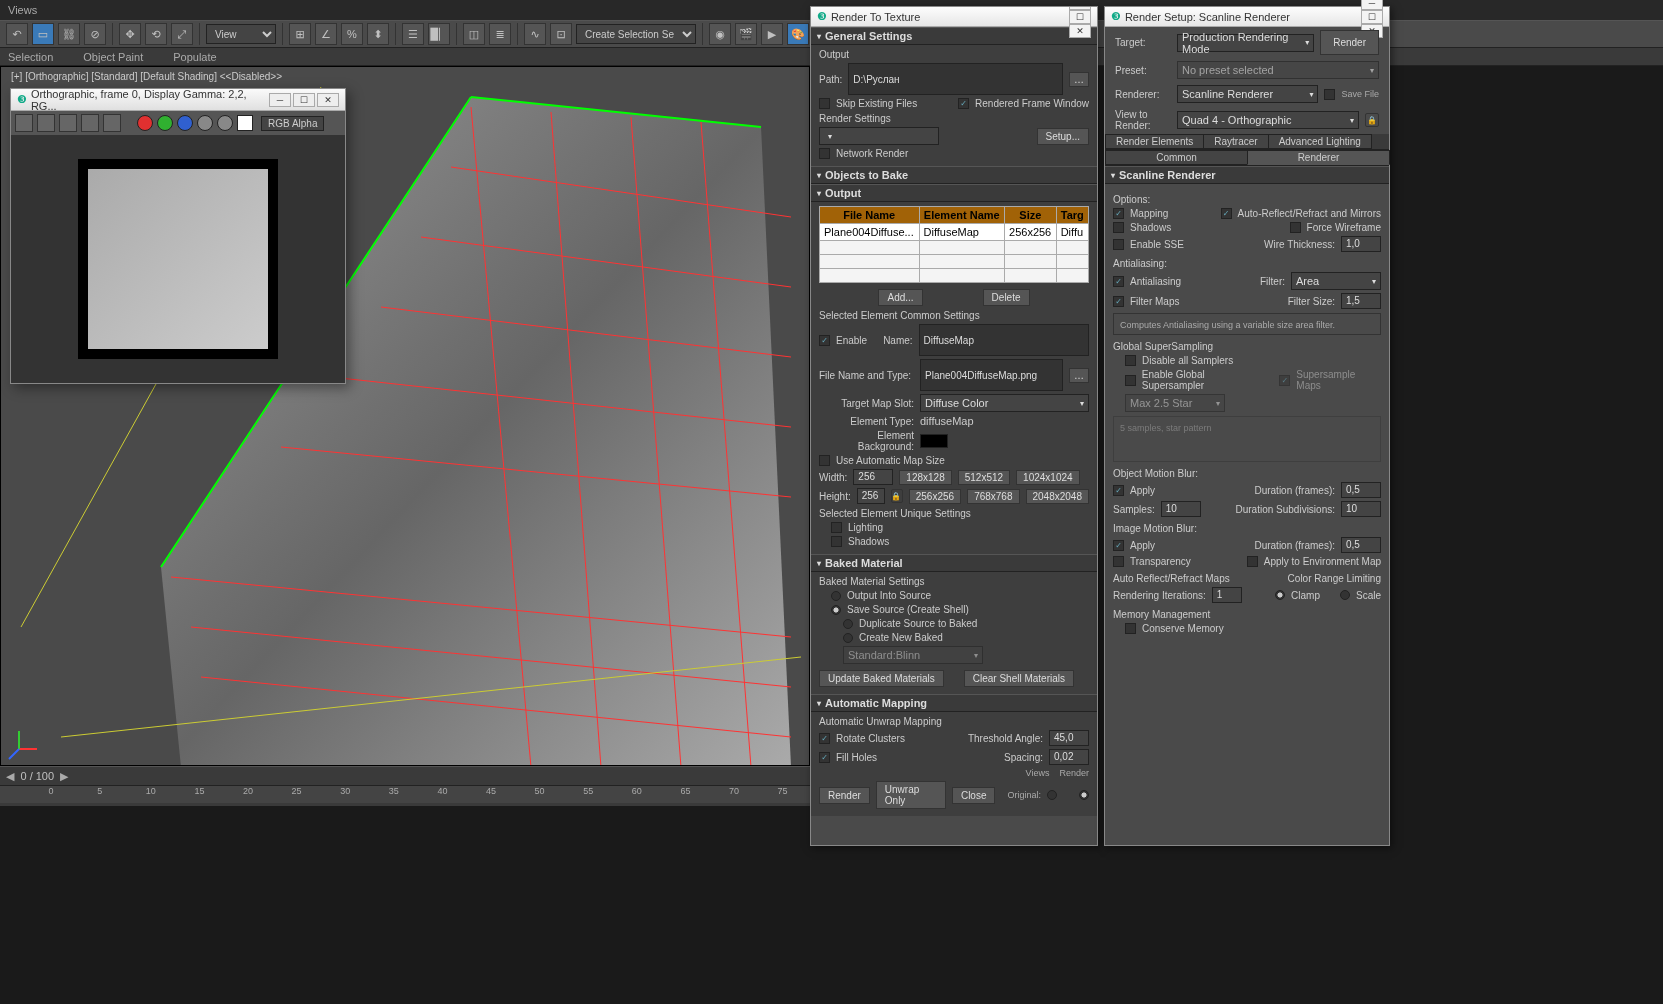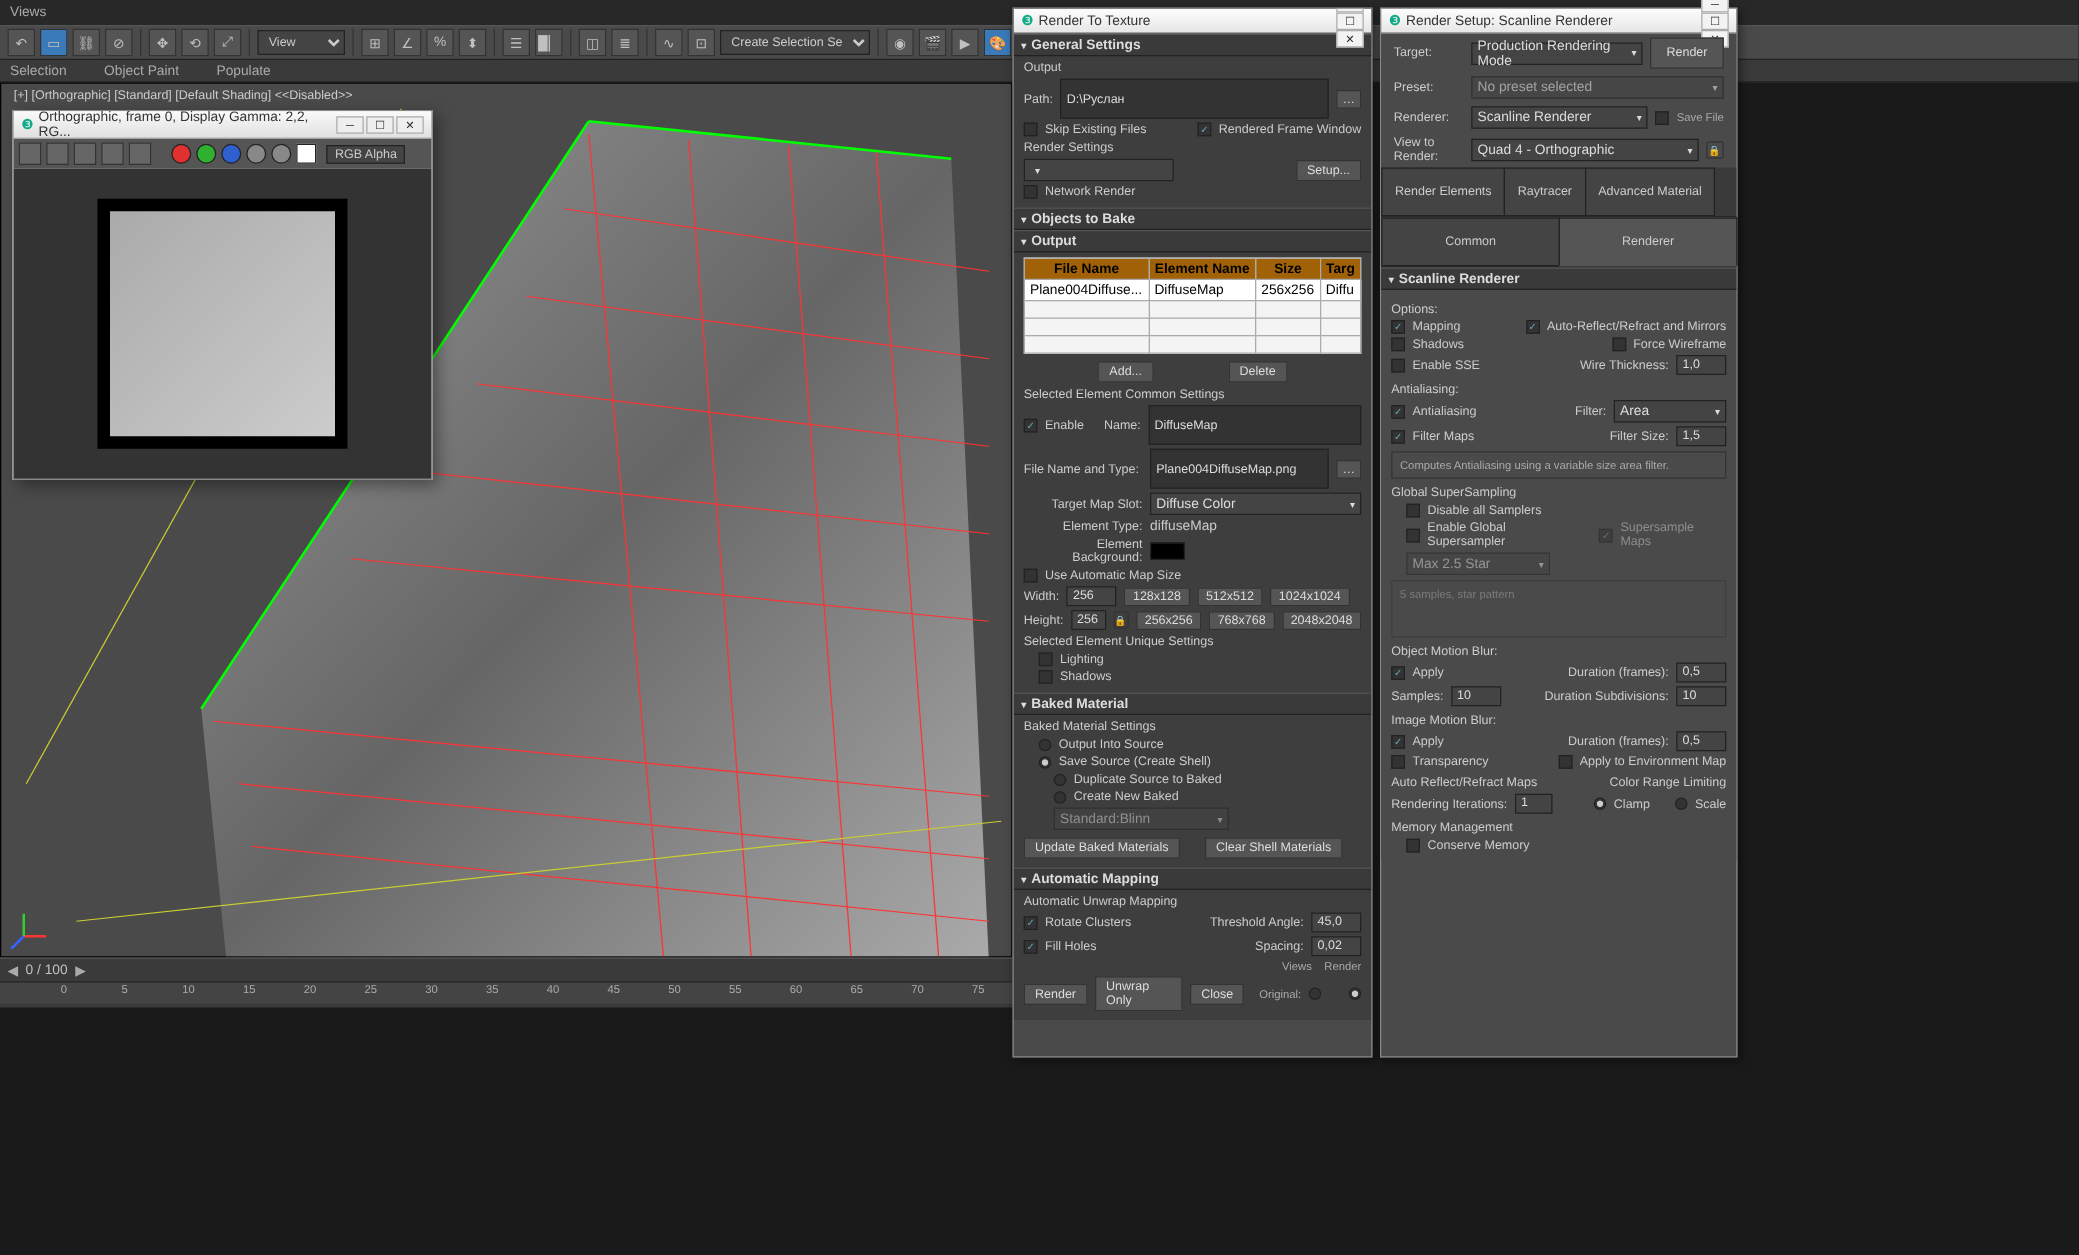--- a/index.html
+++ b/index.html
@@ -71,21 +71,21 @@
 label { font-size: 10px; color: #ccc; }
 
 
 .tbl { width: 100%; border-collapse: collapse; background: #ddd; color: #000; font-size: 10px; }
 .tbl th { background: #a16207; border: 1px solid #aaa; padding: 2px 4px; text-align: center; font-weight: bold; }
 .tbl td { border: 1px solid #aaa; padding: 2px 4px; background: #fff; }
 .tbl tr.empty td { height: 14px; background: #f4f4f4; }
 
 
 .tabrow { display: flex; background: #3a3a3a; border-bottom: 1px solid #222; }
-.tab { padding: 13px 10px; background: #444; border: 1px solid #222; color: #ccc; font-size: 10px; margin-right: -1px; }
+.tab { padding: 1px 10px; background: #444; border: 1px solid #222; color: #ccc; font-size: 10px; margin-right: -1px; }
 .tab.active { background: #555; border-bottom-color: #555; }
 
 .sub-label { font-size: 10px; color: #ccc; }
 .small { font-size: 9px; color: #aaa; }
 .group-title { font-size: 10px; color: #ccc; margin-top: 6px; margin-bottom: 2px; }
 .indent { padding-left: 12px; }
 .section-box { border: 1px solid #333; padding: 4px 6px; margin: 4px 0; }
 .swatch-black { width: 28px; height: 14px; background: #000; border: 1px solid #222; }
 .lock-icon { width: 14px; height: 14px; border: 1px solid #333; border-radius: 2px; display: flex; align-items: center; justify-content: center; font-size: 8px; }
 
@@ -474,21 +474,21 @@
     <div class="rs-row">
       <span class="rs-label" style="line-height:1.1">View to Render:</span>
       <div class="dropdown rs-drop">
           <span>Quad 4 - Orthographic</span>
         </div>
       <span class="lock-icon">🔒</span>
     </div>
     <div class="tabrow">
       <div class="tab">Render Elements</div>
       <div class="tab">Raytracer</div>
-      <div class="tab">Advanced Material</div>
+      <div class="tab">Advanced Lighting</div>
     </div>
     <div class="tabrow">
       <div class="tab" style="flex:1;text-align:center">Common</div>
       <div class="tab active" style="flex:1;text-align:center">Renderer</div>
     </div>
 
     <div class="rollout-hdr">Scanline Renderer</div>
     <div class="rollout-body">
       <div class="group-title">Options:</div>
       <div class="row">
@@ -538,21 +538,21 @@
           <label>Disable all Samplers</label>
         </div>
       <div class="row indent">
           <span class="chk"></span>
           <label>Enable Global Supersampler</label>
           <span style="flex:1"></span>
           <span class="chk on" style="opacity:0.5"></span>
           <label style="opacity:0.5">Supersample Maps</label>
         </div>
       <div class="row indent">
-          <div class="dropdown" style="width:115px;opacity:0.5">
+          <div class="dropdown" style="width:100px;opacity:0.5">
             <span>Max 2.5 Star</span>
           </div>
         </div>
       <div class="section-box" style="opacity:0.5"><span class="small">5 samples, star pattern</span><br><br><br></div>
 
       <div class="group-title">Object Motion Blur:</div>
       <div class="row">
           <span class="chk on"></span>
           <label>Apply</label>
           <span style="flex:1"></span>

